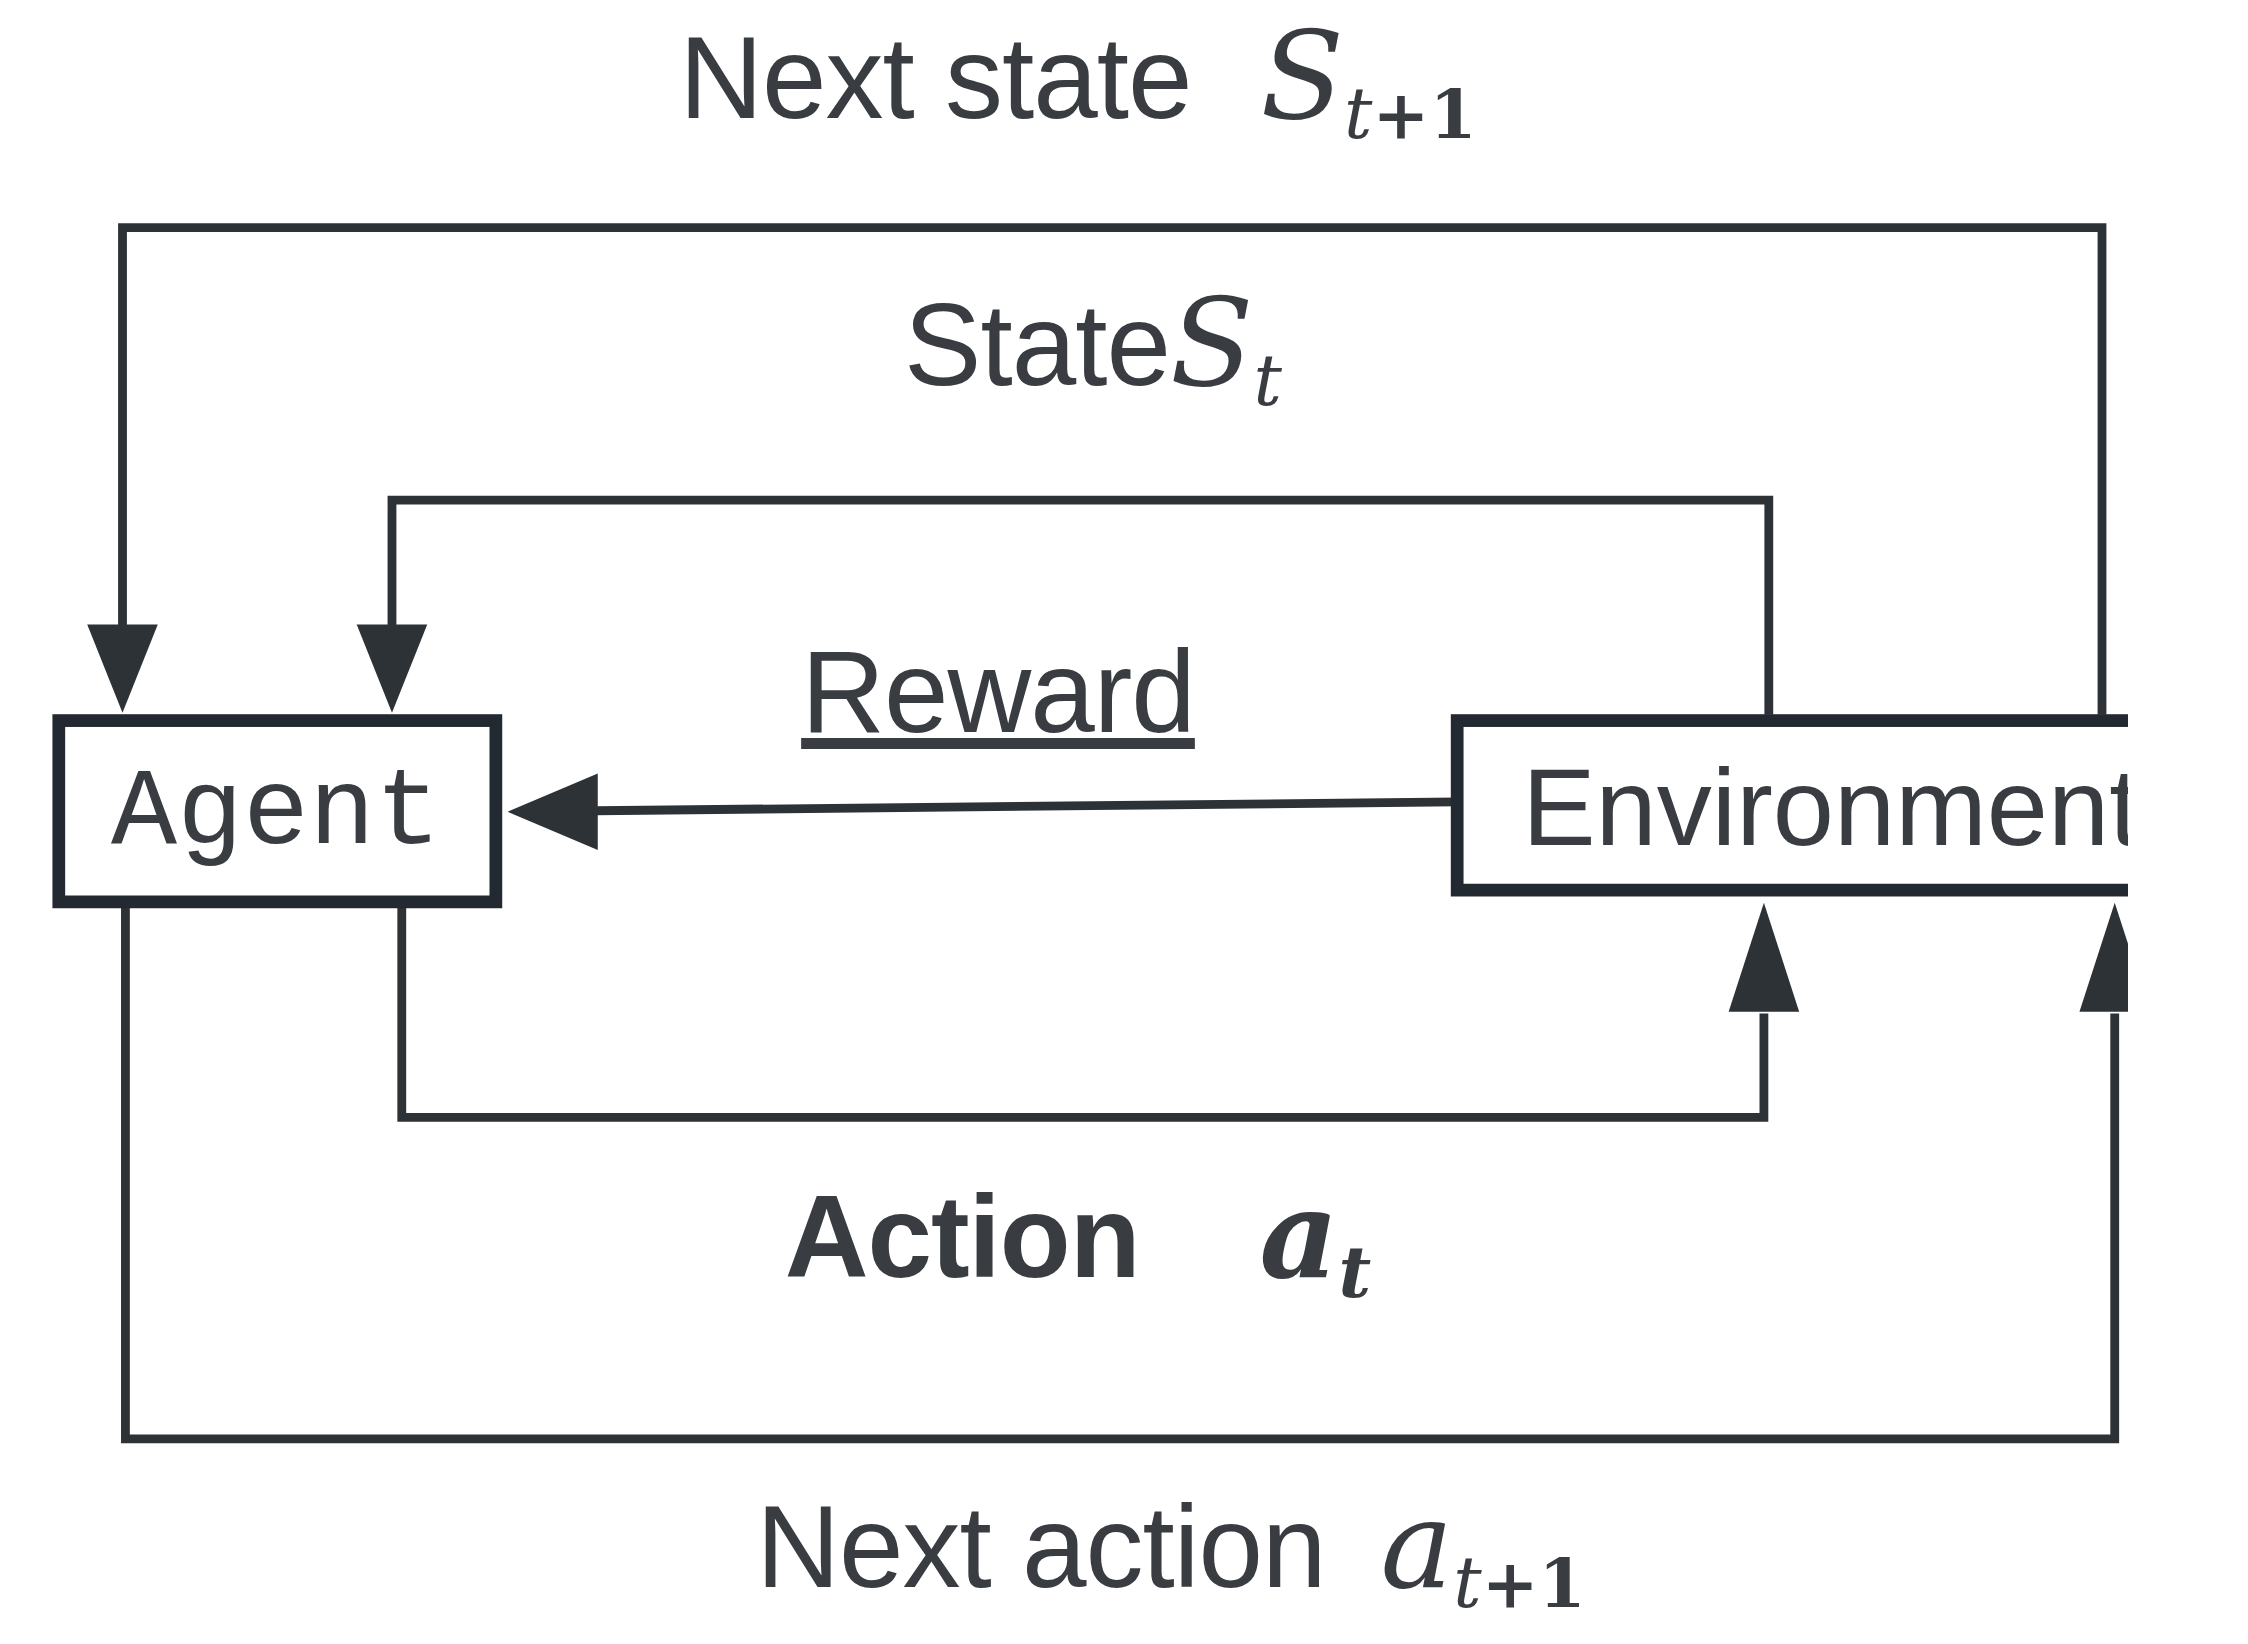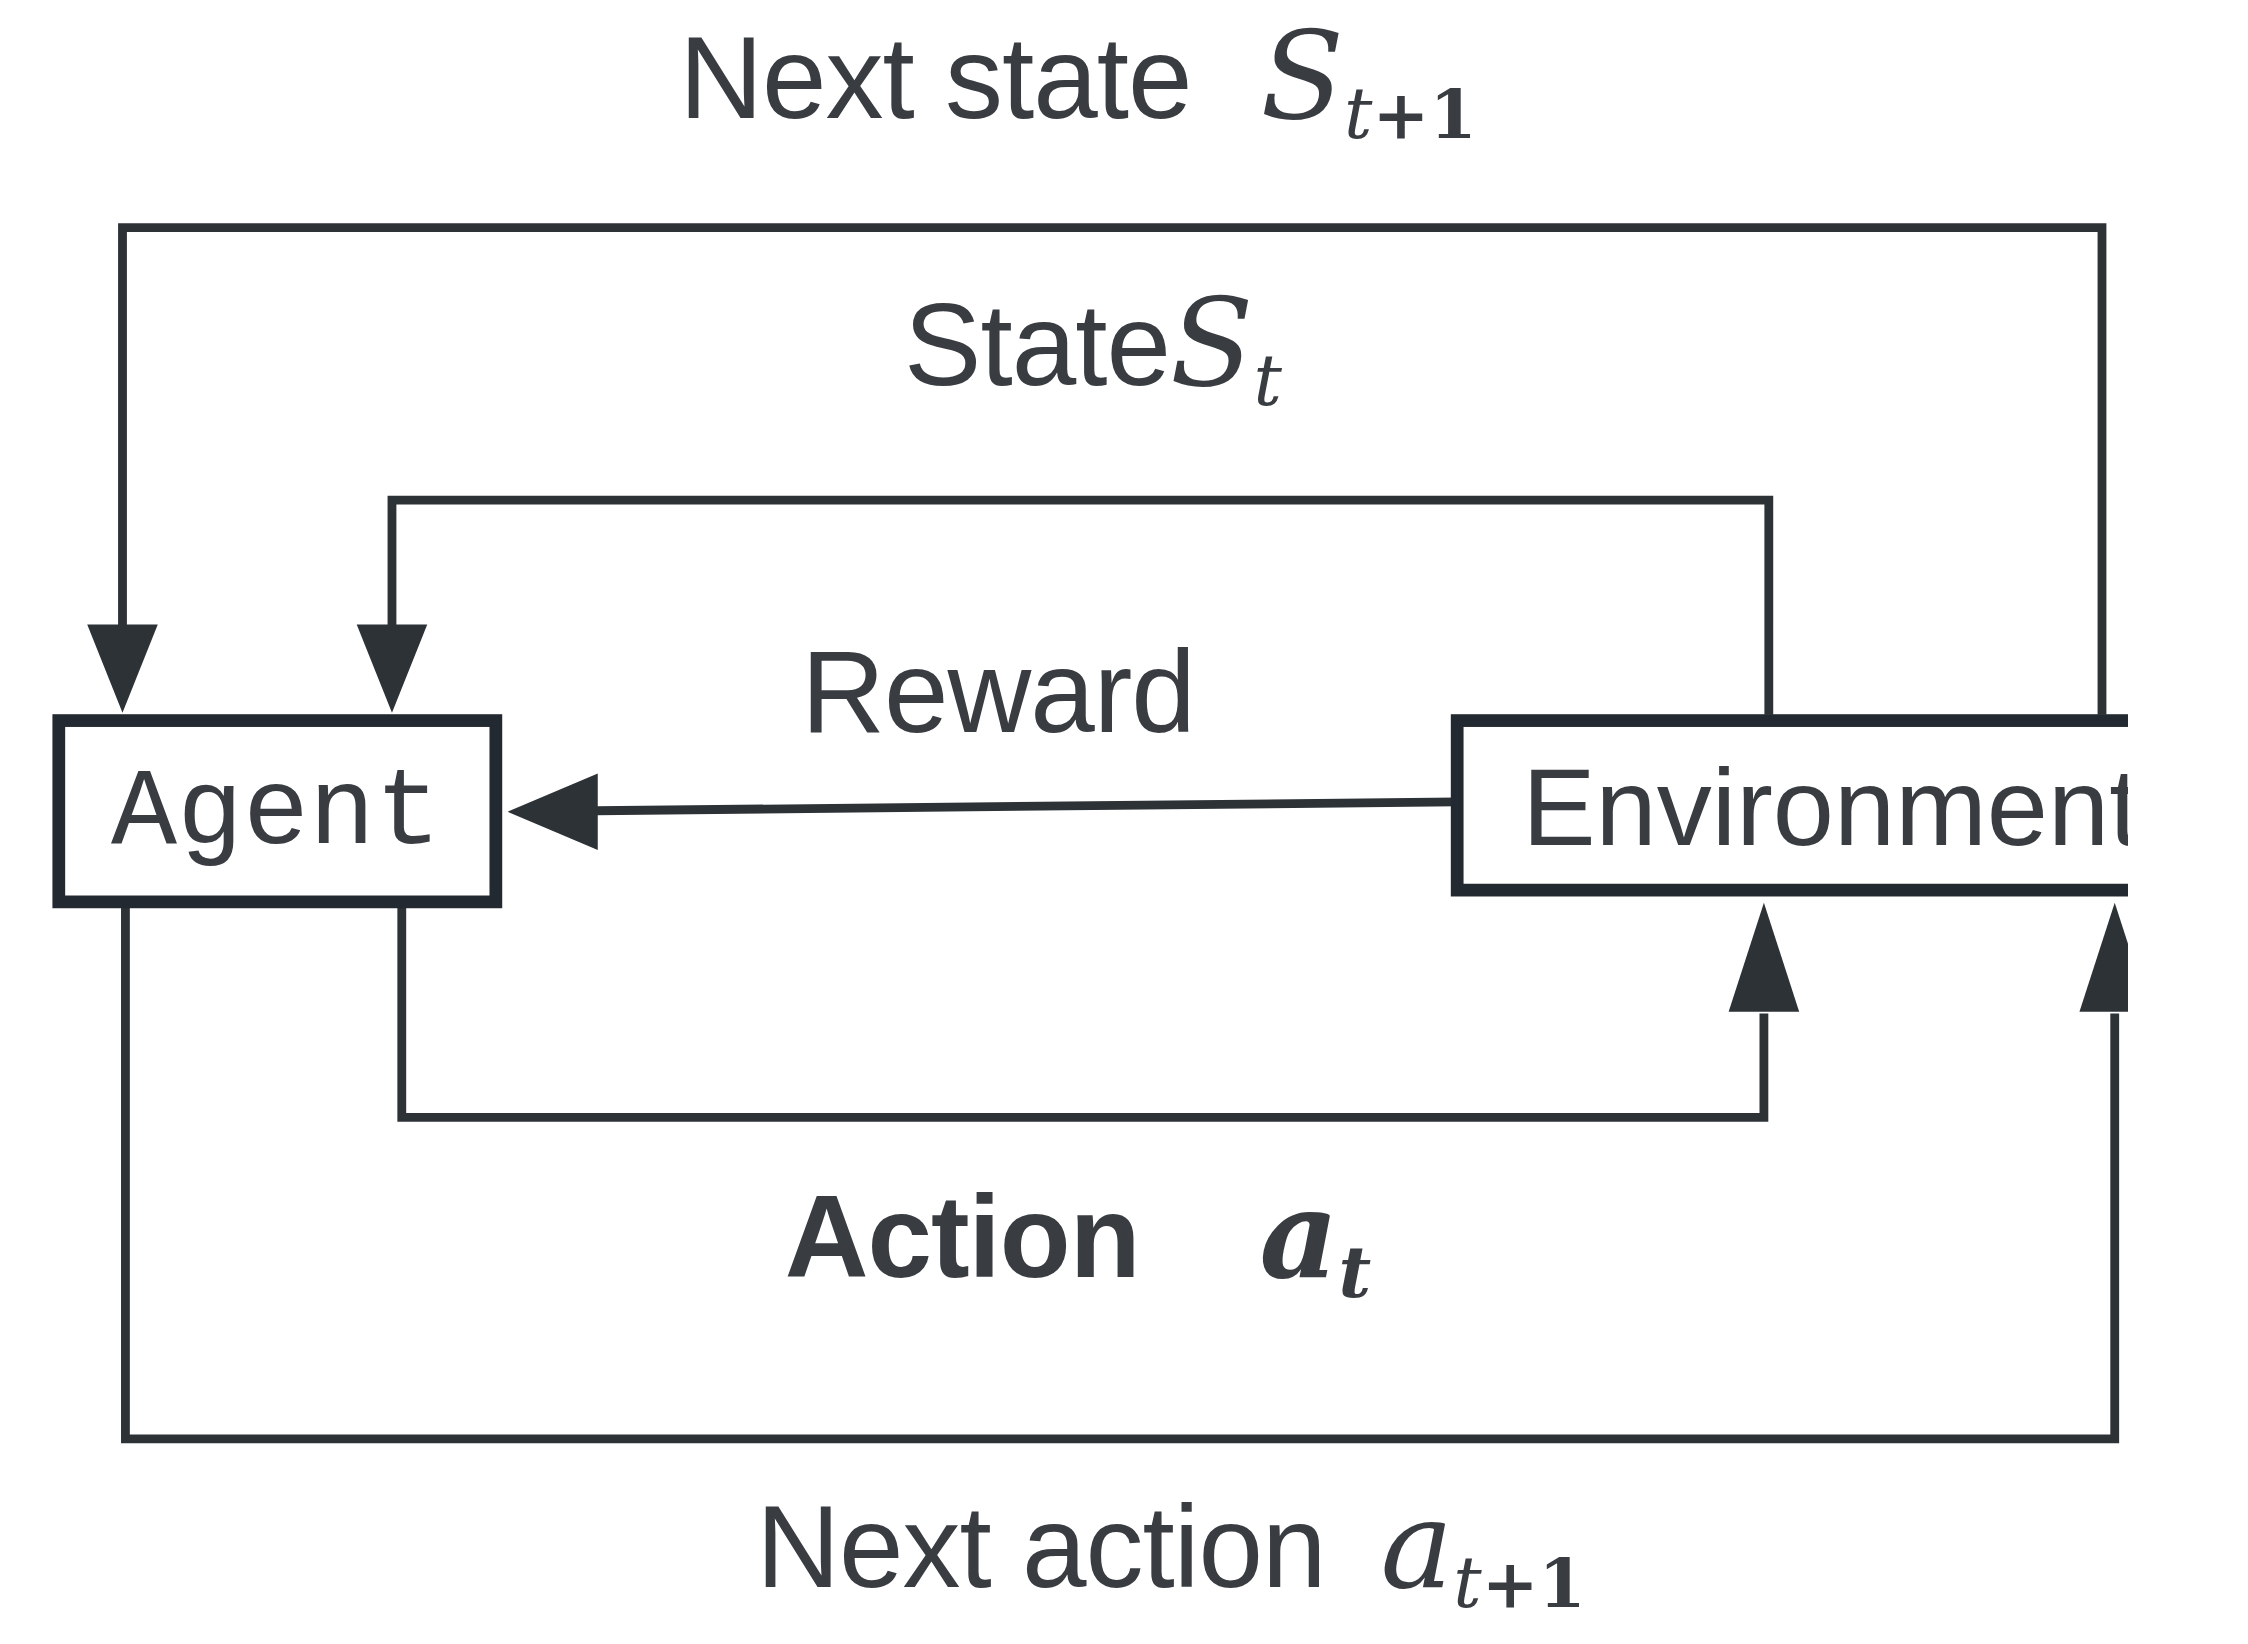--- a/index.html
+++ b/index.html
@@ -43,21 +43,21 @@
     letter-spacing:0;
   }
   .math .sub .subrest{
     font-style:normal;
     font-weight:bold;
     font-size:0.96em;
   }
   #lbl-next-state{left:1078px;top:78px;}
   #lbl-next-state{gap:69px;}
   #lbl-state{left:1093px;top:345px;}
-  #lbl-reward{left:998px;top:692px;gap:60px;}
+  #lbl-reward{left:998px;top:692px;gap:60px;text-decoration:underline;}
   #lbl-action{left:1078px;top:1237px;gap:120px;font-weight:bold;}
   #lbl-next-action{left:1171px;top:1547px;gap:55px;}
 
   .box-label{
     position:absolute;
     transform:translate(-50%,-50%);
     font-size:110px;
     color:var(--text);
     white-space:nowrap;
   }

